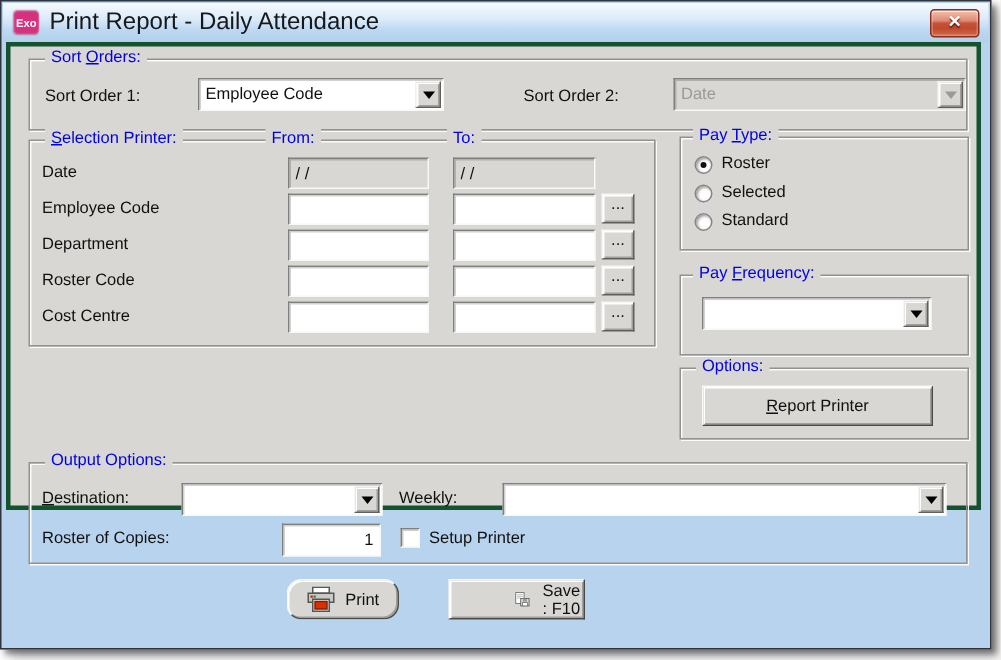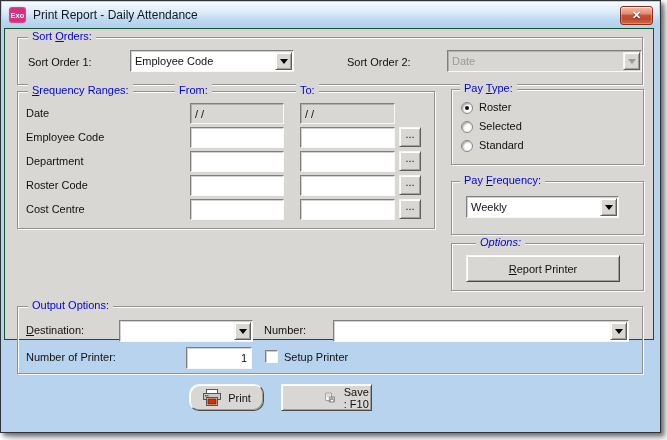--- a/index.html
+++ b/index.html
@@ -15,30 +15,30 @@
   
   .window{position:absolute;left:0;top:0;width:661px;height:433px;
     background:var(--frame);border:1px solid #30343a;
     box-shadow:3px 3px 4px rgba(0,0,0,.45),6px 6px 9px rgba(0,0,0,.22);}
   .titlebar{position:absolute;left:1px;top:1px;right:1px;height:26px;
     background:linear-gradient(#f6fafd 0%,#dcebf9 40%,#bdd8f1 70%,#b2d0ec 100%);
     display:flex;align-items:center;padding-left:7px;}
   .appicon{width:17px;height:16px;border-radius:3px;background:var(--exo);
     color:#fff;font-size:7.5px;font-weight:bold;display:flex;align-items:center;justify-content:center;
     box-shadow:inset 0 0 1px #fff,0 0 1px rgba(0,0,0,.4);}
-  .title{margin-left:7px;font-size:12px;color:#15181c;}
+  .title{margin-left:7px;font-size:16px;color:#15181c;}
   .closebtn{position:absolute;top:4px;right:6px;width:33px;height:19px;border-radius:3px;
     border:1px solid #8c2d1c;cursor:default;
     background:linear-gradient(#f2c0ae 0%,#df8b74 40%,#c5523a 50%,#bf4a30 70%,#d06a43 100%);
     box-shadow:inset 0 1px 0 rgba(255,255,255,.75),inset 0 0 0 1px rgba(255,255,255,.25);
     display:flex;align-items:center;justify-content:center;}
   .closebtn span{color:#fff;font-size:11px;font-weight:bold;line-height:1;
     text-shadow:0 1px 1px rgba(80,10,0,.8);}
   .client{position:absolute;left:3px;top:27px;width:650px;height:312px;
-    background:var(--client);border:1px solid #14532d;}
+    background:var(--client);border:3px solid #14532d;}
 
   
   .group{position:absolute;border:1px solid #929292;
     box-shadow:1px 1px 0 #fbfbf9, inset 1px 1px 0 #fbfbf9;}
   .glabel{position:absolute;top:-8px;background:var(--client);padding:0 4px;color:var(--accent);white-space:nowrap;}
   .mn{text-decoration:underline;}
   .lbl{position:absolute;white-space:nowrap;color:#111;}
   .field{position:absolute;background:#fff;border:1px solid;border-color:#7f7f7c #f8f8f6 #f8f8f6 #7f7f7c;
     box-shadow:inset 1px 1px 0 rgba(0,0,0,.18);
     font-family:"Liberation Sans",sans-serif;font-size:11px;color:#111;padding:1px 4px;outline:none;}
@@ -95,21 +95,21 @@
       <span class="lbl" style="left:329px;top:18px;">Sort Order 2:</span>
       <div class="combo dis" style="left:429px;top:12px;width:195px;height:22px;">
         <span class="val">Date</span>
         <span class="arrow raised">
             <span class="tri"></span>
           </span>
       </div>
     </div>
 
     <div class="group" style="left:12px;top:62px;width:418px;height:138px;">
-      <span class="glabel" style="left:10px;"><span></span><span class="mn">S</span><span>requency Ranges:</span></span>
+      <span class="glabel" style="left:10px;"><span></span><span class="mn">S</span><span>election Printer:</span></span>
       <span class="glabel" style="left:157px;">From:</span>
       <span class="glabel" style="left:278px;">To:</span>
 
       <div>
         <span class="lbl" style="left:8px;top:15px;">Date</span>
         <input class="field dis" disabled="" style="left: 172px; top: 11px; width: 94px; height: 21px;" value="/ /">
         <input class="field dis" disabled="" style="left: 282px; top: 11px; width: 95px; height: 21px;" value="/ /">
       </div>
 
       <div>
@@ -147,68 +147,67 @@
       <span class="lbl" style="left:27px;top:11px;">Roster</span>
       <span class="radio" style="left:9px;top:31px;"></span>
       <span class="lbl" style="left:27px;top:30px;">Selected</span>
       <span class="radio" style="left:9px;top:50px;"></span>
       <span class="lbl" style="left:27px;top:49px;">Standard</span>
     </div>
 
     <div class="group" style="left:446px;top:152px;width:193px;height:54px;">
       <span class="glabel" style="left:8px;"><span>Pay </span><span class="mn">F</span><span>requency:</span></span>
       <div class="combo" style="left:14px;top:14px;width:153px;height:22px;">
-        <span class="val">Weekly</span>
         <span class="arrow raised">
             <span class="tri"></span>
           </span>
       </div>
     </div>
 
     <div class="group" style="left:446px;top:214px;width:193px;height:48px;">
-      <span class="glabel" style="left:24px;font-style:italic;">Options:</span>
+      <span class="glabel" style="left:10px;">Options:</span>
       <button class="btn" style="left:14px;top:11px;width:154px;">
           <span><span></span><span class="mn">R</span><span>eport Printer</span></span>
         </button>
     </div>
 
     <div class="group" style="left:12px;top:277px;width:626px;height:68px;">
       <span class="glabel" style="left:10px;">Output Options:</span>
       <span class="lbl" style="left:8px;top:17px;"><span></span><span class="mn">D</span><span>estination:</span></span>
       <div class="combo" style="left:101px;top:13px;width:134px;height:22px;">
         <span class="arrow raised">
             <span class="tri"></span>
           </span>
       </div>
-      <span class="lbl" style="left:246px;top:17px;">Number:</span>
+      <span class="lbl" style="left:246px;top:17px;">Weekly:</span>
       <div class="combo" style="left:315px;top:13px;width:296px;height:22px;">
         <span class="val"></span>
         <span class="arrow raised">
             <span class="tri"></span>
           </span>
       </div>
-      <span class="lbl" style="left:8px;top:44px;">Number of Printer:</span>
+      <span class="lbl" style="left:8px;top:44px;">Roster of Copies:</span>
       <input class="field" style="left: 168px; top: 40px; width: 66px; height: 22px; text-align: right;" value="1">
       <span class="checkbox" style="left:247px;top:43px;"></span>
       <span class="lbl" style="left:266px;top:44px;">Setup Printer</span>
     </div>
 
     <button class="btn" style="left:184px;top:355px;width:75px;border-radius:10px;">
       <svg class="icon16" width="20" height="17" viewBox="0 0 20 17">
         <rect x="4.5" y="0.5" width="11" height="4" fill="#ffffff" stroke="#555"></rect>
         <rect x="1.5" y="4.5" width="17" height="6" fill="#c9c9c5" stroke="#555"></rect>
         <rect x="3" y="6" width="1.5" height="1.5" fill="#cc2200"></rect>
         <rect x="5" y="6" width="1.5" height="1.5" fill="#2d8c2d"></rect>
         <rect x="4.5" y="8.5" width="11" height="8" fill="#ececea" stroke="#555"></rect>
         <rect x="6" y="10" width="8" height="5" fill="#d93000" stroke="#8a1c00"></rect>
       </svg>
       <span>Print</span>
     </button>
 
-    <button class="btn" style="left:276px;top:355px;width:91px;padding-left:43px;">
+    <button class="btn" style="left:292px;top:355px;width:91px;padding-left:43px;">
       <svg class="icon16" width="19" height="17" viewBox="0 0 19 17">
         <rect x="1.5" y="0.5" width="10" height="13" fill="#ffffff" stroke="#666"></rect>
         <line x1="3" y1="3" x2="10" y2="3" stroke="#b5b5b1"></line>
         <line x1="3" y1="5" x2="10" y2="5" stroke="#b5b5b1"></line>
         <line x1="3" y1="7" x2="8" y2="7" stroke="#b5b5b1"></line>
         <rect x="7.5" y="7.5" width="10" height="9" fill="#dededa" stroke="#555"></rect>
         <rect x="10" y="8" width="5" height="3.5" fill="#9d9d99"></rect>
         <rect x="9.5" y="12.5" width="6" height="4" fill="#ffffff" stroke="#777"></rect>
       </svg>
       <span>Save : F10</span>

